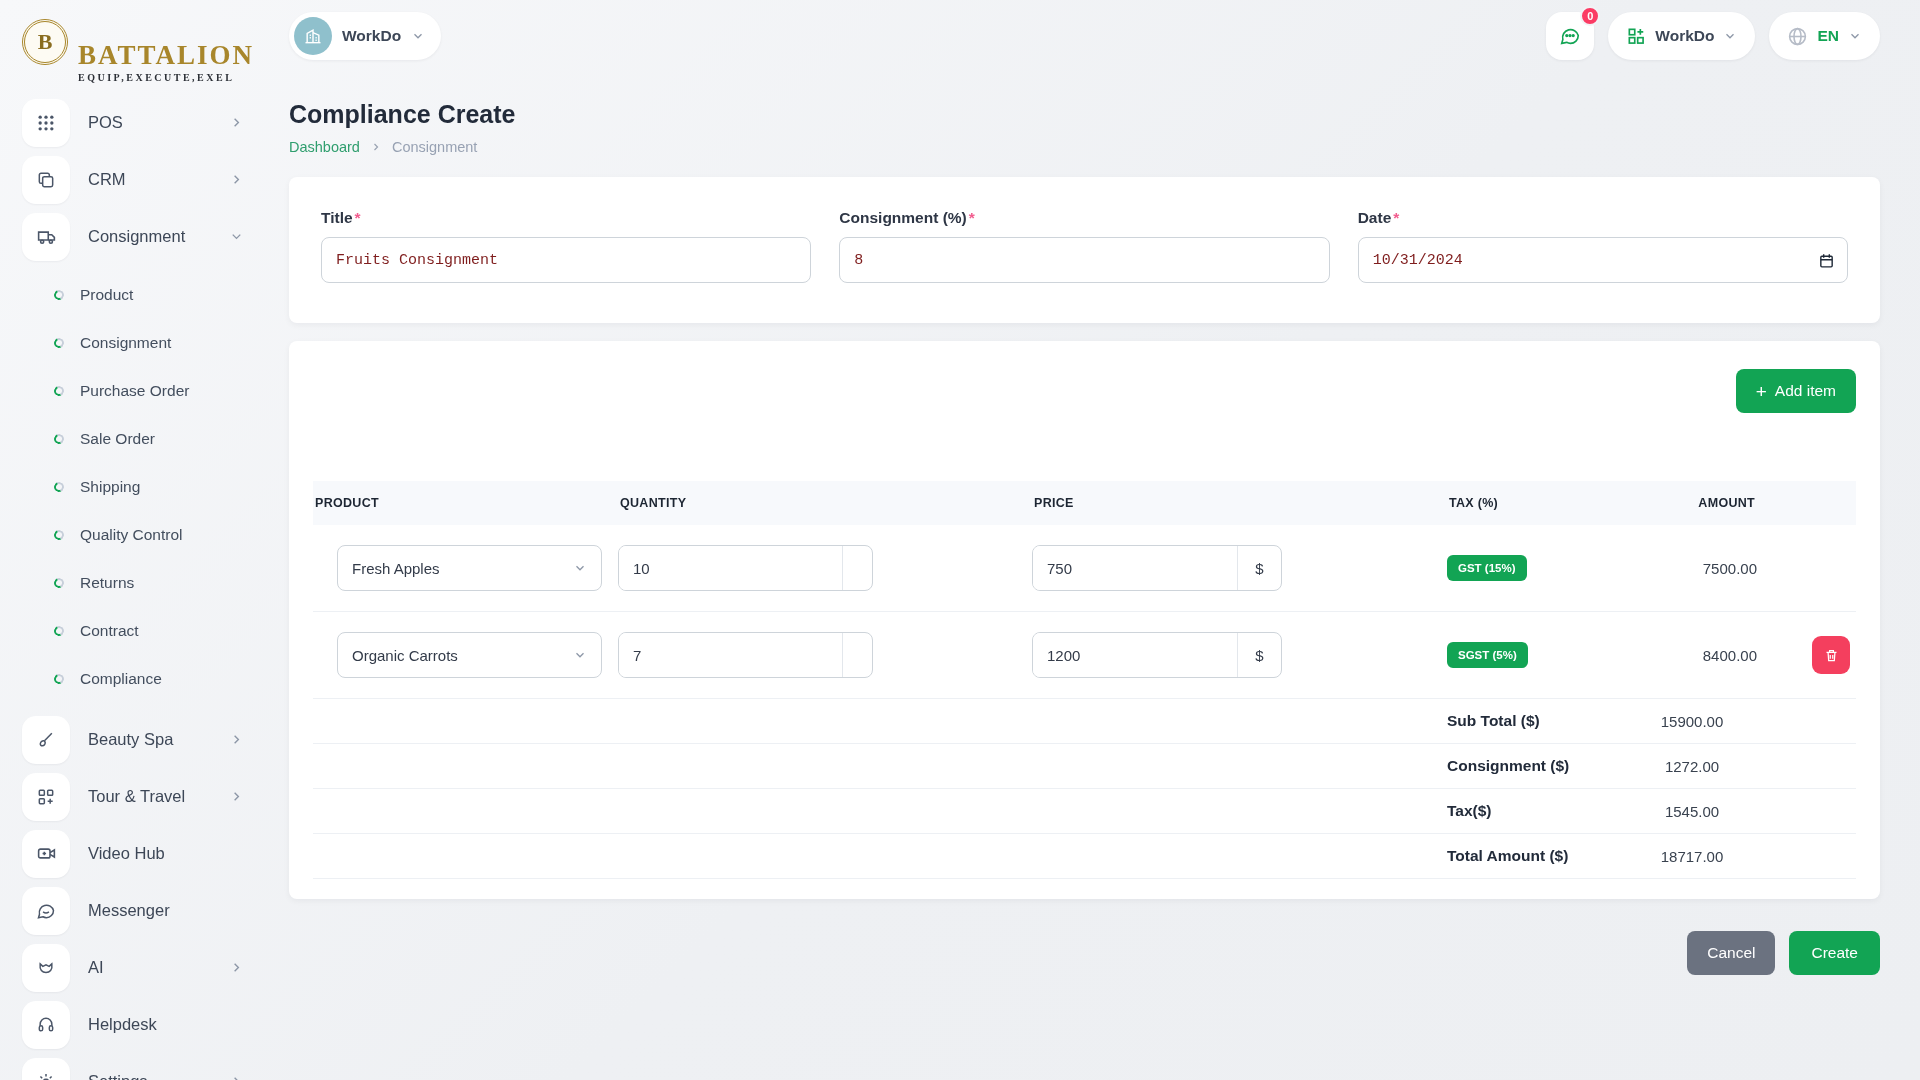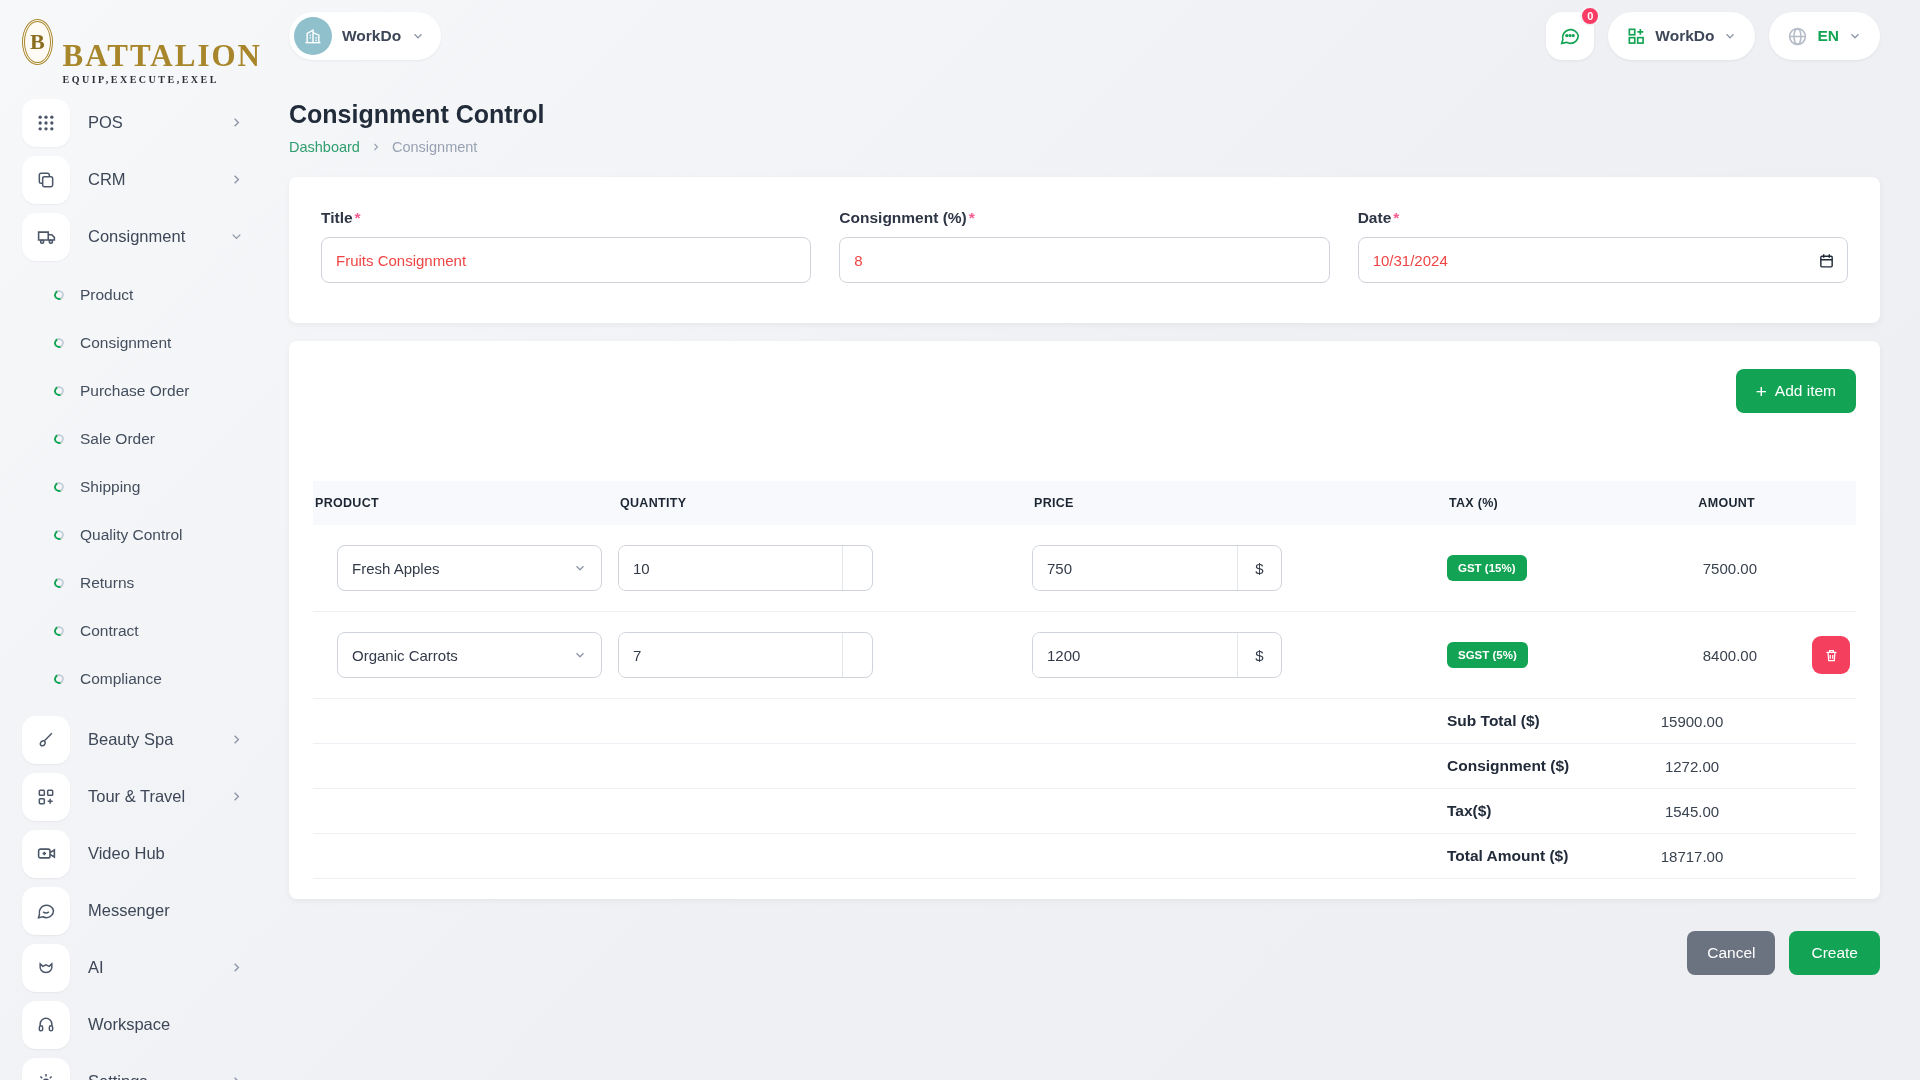--- a/index.html
+++ b/index.html
@@ -11,21 +11,21 @@
   }
   .app { display:flex; width:1920px; height:1080px; }
 
   
   .sidebar { width:262px; flex:0 0 262px; padding:14px 0 0 22px; }
   .logo { display:flex; align-items:center; gap:10px; height:56px; margin-bottom:24px; cursor:pointer;}
   .logo-emblem{ width:46px; height:46px; border-radius:50%; border:3px double #a8862b;
     background:#fdfbf3; display:flex; align-items:center; justify-content:center;
     font-family:"Liberation Serif", serif; font-weight:bold; font-size:22px; color:#8a6d1f;}
   .logo-texts{ display:flex; flex-direction:column; }
-  .logo-name{ font-family:"Liberation Serif", serif; font-weight:bold; font-size:31px;
+  .logo-name{ font-family:"Liberation Serif", serif; font-weight:bold; font-size:27px;
     letter-spacing:2px; color:#a8862b; line-height:1;margin-top:40px; }
   .logo-tagline{ font-family:"Liberation Serif", serif; font-weight:bold; font-size:10px;
     letter-spacing:2.5px; color:#2b2f36; margin-top:3px; }
 
   .nav { display:flex; flex-direction:column; }
   .nav-item{ display:flex; align-items:center; height:57px; cursor:pointer; padding-right:18px;}
   .nav-tile{ width:48px; height:48px; background:#fff; border-radius:14px; flex:0 0 48px;
     display:flex; align-items:center; justify-content:center; color:#4b5668;
     box-shadow:0 1px 2px rgba(16,24,40,.05);}
   .nav-label{ margin-left:18px; font-size:16.5px; color:#3d4757; flex:1; }
@@ -69,21 +69,21 @@
   
   .card{ background:#fff; border-radius:8px; box-shadow:0 2px 6px rgba(16,24,40,.05); }
   .form-card{ margin-top:22px; padding:32px 32px 40px 32px; }
   .form-row{ display:flex; gap:28px; }
   .field{ flex:1; }
   .field-label{ font-size:15.5px; font-weight:bold; color:#2e3645; }
   .req{ color:#F25C8E; margin-left:2px; }
   .control{ margin-top:10px; height:46px; border:1px solid #ced4da; border-radius:8px;
     display:flex; align-items:center; background:#fff; overflow:hidden; }
   .control input{ border:none; outline:none; flex:1; height:100%; padding:0 14px;
-    font-size:15px; color:#ef4444; font-family:Liberation Sans, sans-serif; background:transparent; }
+    font-size:15px; color:#7f1d1d; font-family:Liberation Mono, monospace; background:transparent; }
   .date-ico{ margin-right:12px; color:#1f2937; display:flex; cursor:pointer; }
 
   .items-heading{ margin-top:40px; font-size:21px; font-weight:bold; color:#222b3a; }
 
   .items-card{ margin-top:18px; padding:28px 24px 20px 24px; }
   .additem-row{ display:flex; justify-content:flex-end; }
   .btn{ border:none; border-radius:8px; font-family:inherit; font-size:15.5px; cursor:pointer;
     display:inline-flex; align-items:center; justify-content:center; }
   .btn-additem{ background:#12A454; color:#fff; height:44px; padding:0 20px; gap:8px; }
   .btn-additem .plus{ font-size:19px; font-weight:normal; line-height:1; }
@@ -305,21 +305,21 @@
       </div>
 
       <div class="nav-item">
         <span class="nav-tile">
           <svg width="20" height="20" viewBox="0 0 24 24" fill="none" stroke="currentColor" stroke-width="1.8">
               <path d="M5 13v-2a7 7 0 0 1 14 0v2"></path>
               <rect x="4" y="13" width="4" height="6" rx="2"></rect>
               <rect x="16" y="13" width="4" height="6" rx="2"></rect>
             </svg>
         </span>
-        <span class="nav-label">Workspace</span>
+        <span class="nav-label">Helpdesk</span>
       </div>
 
       <div class="nav-item">
         <span class="nav-tile">
           <svg width="20" height="20" viewBox="0 0 24 24" fill="none" stroke="currentColor" stroke-width="1.8">
               <circle cx="12" cy="12" r="3.2"></circle>
               <path d="M12 2.5v3M12 18.5v3M2.5 12h3M18.5 12h3M5.3 5.3l2.1 2.1M16.6 16.6l2.1 2.1M18.7 5.3l-2.1 2.1M7.4 16.6l-2.1 2.1"></path>
             </svg>
         </span>
         <span class="nav-label">Settings</span>
@@ -394,21 +394,21 @@
           <span class="nav-chevron">
             <svg width="14" height="14" viewBox="0 0 24 24" fill="none" stroke="currentColor" stroke-width="2.2">
                 <polyline points="6 9 12 15 18 9"></polyline>
               </svg>
           </span>
         </div>
       </div>
     </div>
 
     <div class="page-head">
-      <div class="page-title">Consignment Control</div>
+      <div class="page-title">Compliance Create</div>
       <div class="breadcrumb">
         <span class="crumb-link">Dashboard</span>
         <span class="crumb-sep">
           <svg width="12" height="12" viewBox="0 0 24 24" fill="none" stroke="currentColor" stroke-width="2.4">
               <polyline points="9 6 15 12 9 18"></polyline>
             </svg>
         </span>
         <span class="crumb-current">Consignment</span>
       </div>
     </div>

